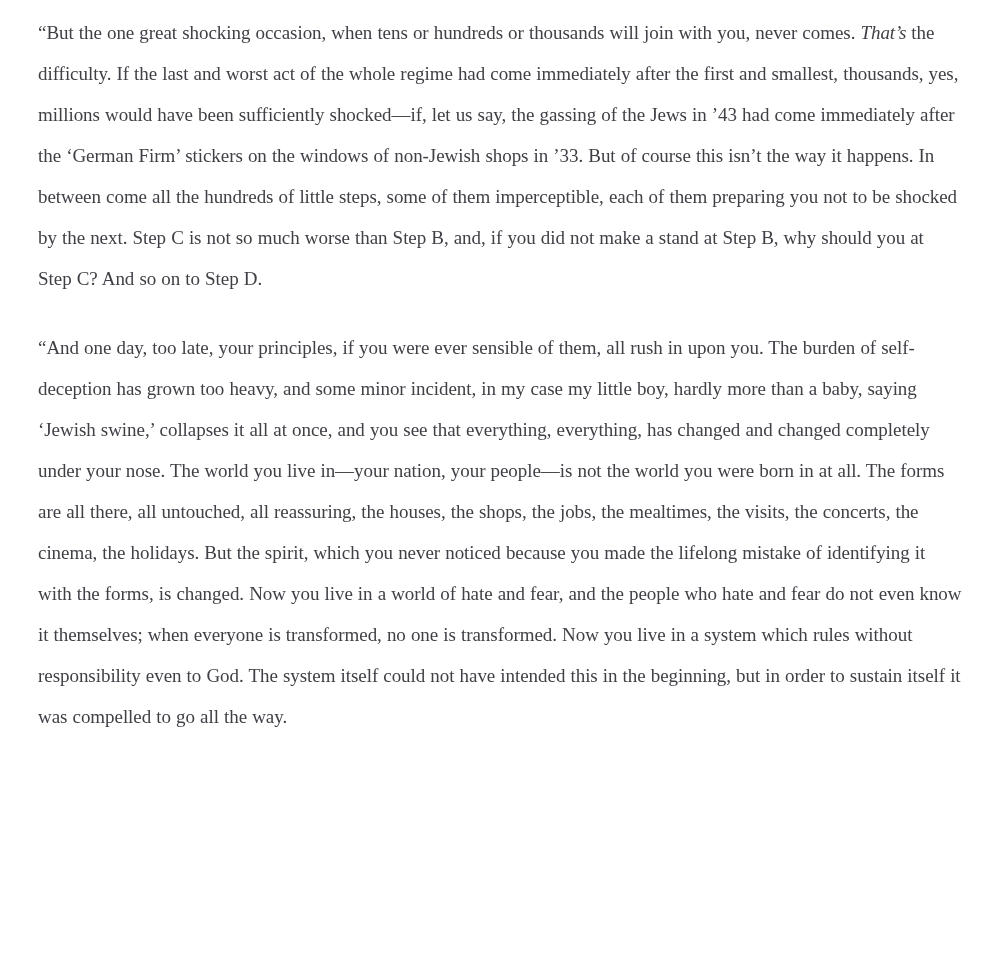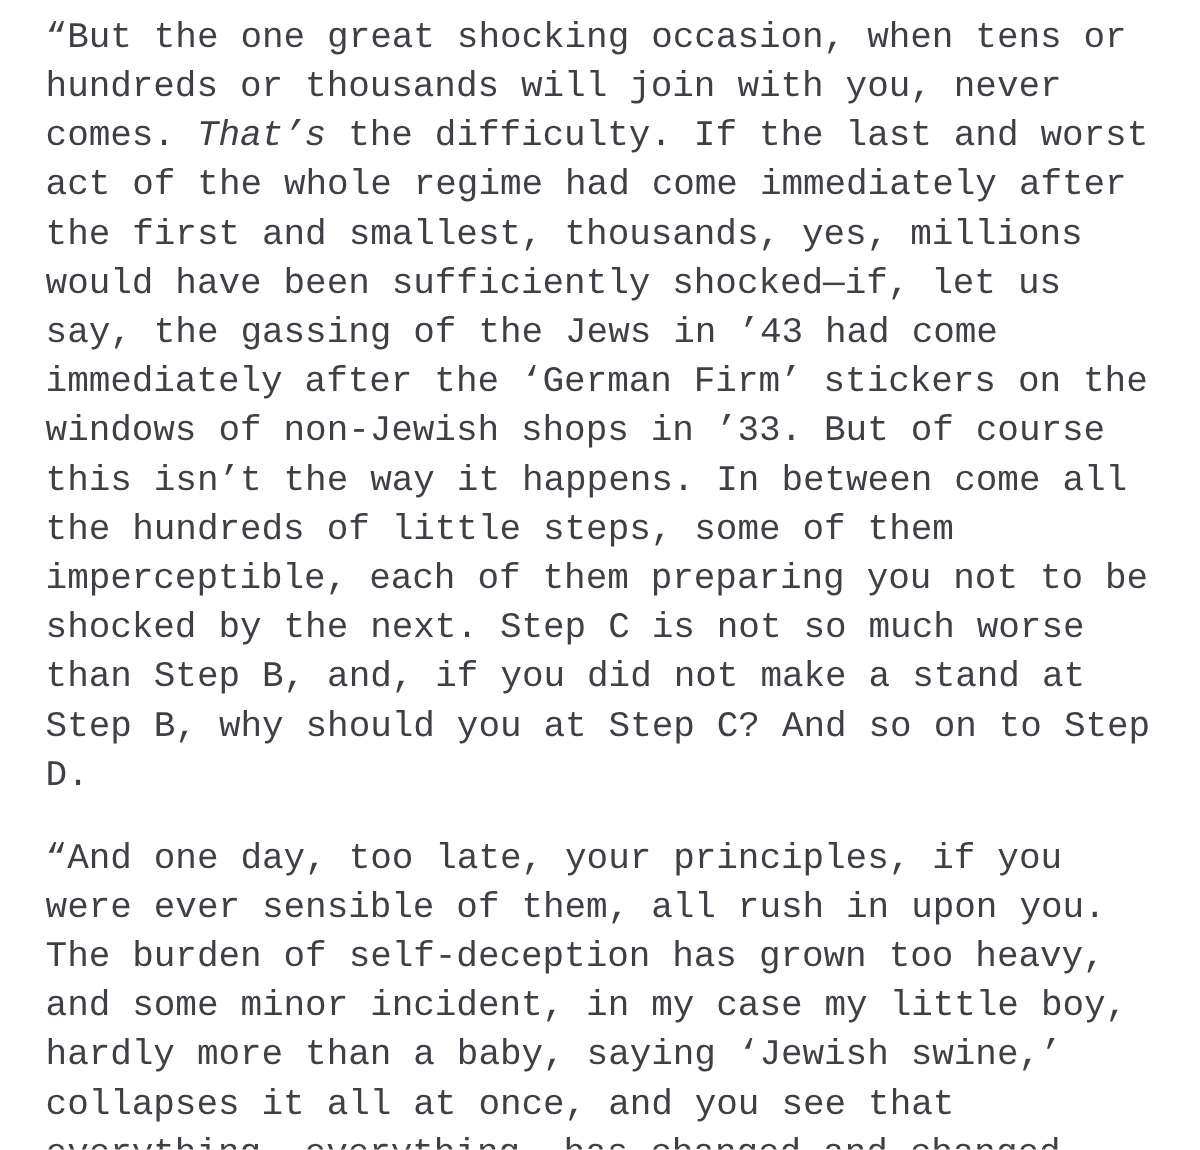--- a/index.html
+++ b/index.html
@@ -11,22 +11,22 @@
       width: 1000px;
       height: 958px;
       overflow: hidden;
     }
     .page {
       padding: 12px 38px 0 38px;
       box-sizing: border-box;
       width: 1000px;
     }
     .quote-paragraph {
-      font-family: Liberation Mono, monospace;
-      font-size: 30px;
+      font-family: Liberation Serif, serif;
+      font-size: 19px;
       line-height: 41px;
       color: #3f3f46;
       margin: 0 0 28px 0;
       letter-spacing: -0.05px;
       word-spacing: 0.4px;
     }
     .quote-paragraph em {
       font-style: italic;
     }
   </style>

